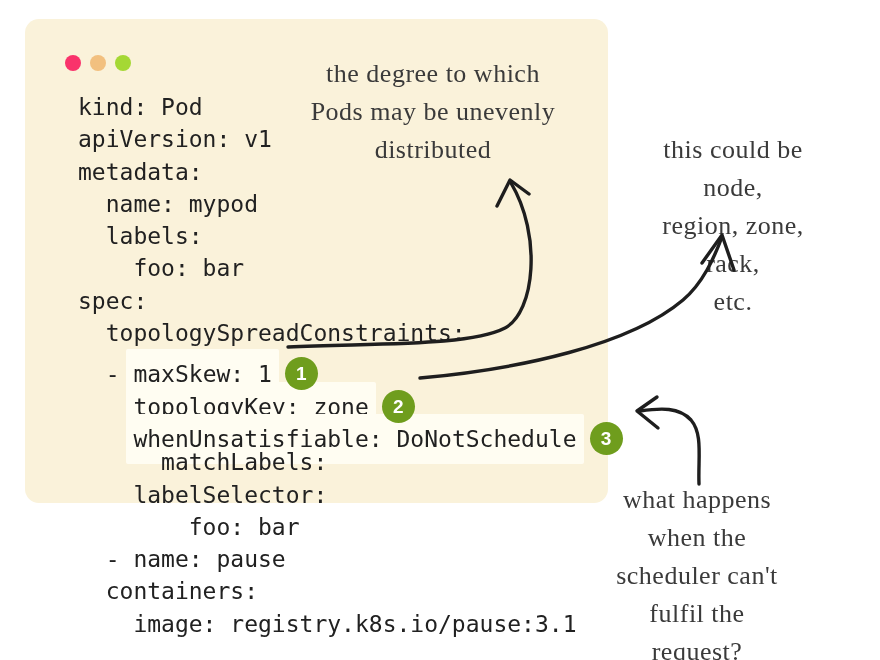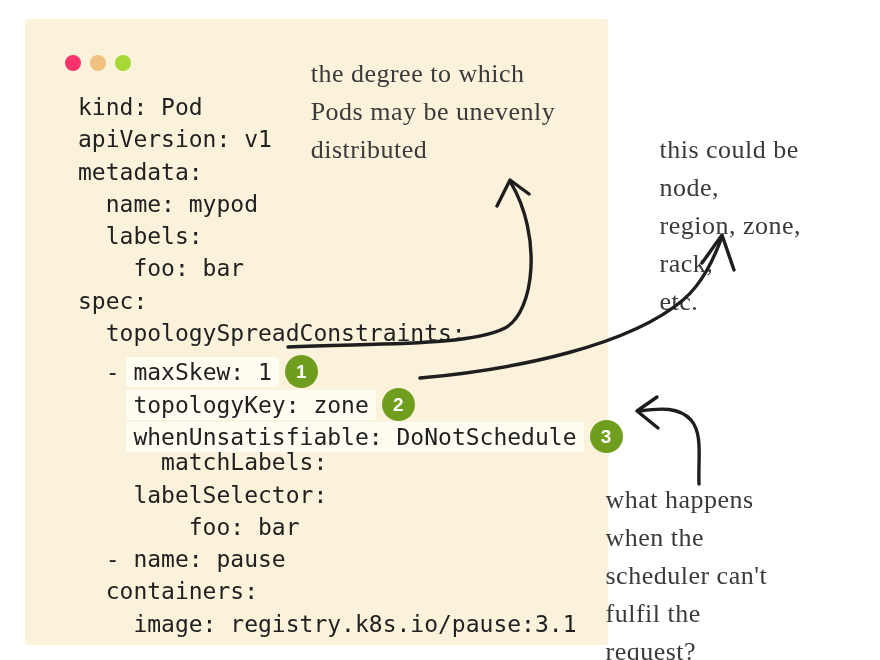--- a/index.html
+++ b/index.html
@@ -1,44 +1,44 @@
 <!DOCTYPE html>
 <html><head>
 <meta charset="utf-8">
 <style>
   html,body{margin:0;padding:0;background:#ffffff;}
   #stage{
     position:relative;width:880px;height:660px;background:var(--page-bg,#fff);
     overflow:hidden;font-family:"DejaVu Sans",sans-serif;
   }
   .card{
-    position:absolute;left:25px;top:19px;width:583px;height:626px;
-    background:var(--card-bg,#faf2da);border-radius:3px;
+    position:absolute;left:25px;top:19px;width:583px;height:484px;
+    background:var(--card-bg,#faf2da);border-radius:14px;
   }
   .dots{position:absolute;left:40px;top:36px;display:flex;gap:9px;}
   .dot{width:16px;height:16px;border-radius:50%;}
   .code{
     position:absolute;left:53px;top:72px;
     font-family:"DejaVu Sans Mono","Liberation Mono",monospace;
     font-size:23px;color:var(--code-color,#212121);
   }
   .code-line{height:32.3px;line-height:32.3px;white-space:pre;}
   .hl{
-    display:inline-block;height:30px;line-height:30px;padding:0 7px;margin:8px -7px;
+    display:inline-block;height:30px;line-height:30px;padding:10px 7px;margin:0 -7px;
     background:var(--hl-bg,#fffdf2);border-radius:2px;
   }
   .badge{
     display:inline-block;width:33px;height:33px;border-radius:50%;
     background:var(--badge-bg,#6f9d1d);color:#fff;text-align:center;
     font:bold 19px/33px "Liberation Sans",sans-serif;
     margin-left:13px;vertical-align:middle;position:relative;top:-2px;
   }
   .note{
     position:absolute;transform:translateX(-50%);
-    white-space:pre-line;
+    text-align:center;white-space:pre-line;
     font-family:cursive;
     font-size:26px;line-height:38px;color:var(--note-color,#3a3a3a);
     letter-spacing:0.5px;
   }
   #note-1{left:433px;top:55px;}
   #note-2{left:733px;top:111px;margin-top:20px;}
   #note-3{left:697px;top:481px;}
   .arrows{position:absolute;left:0;top:0;pointer-events:none;}
   .arrows path,.arrows polyline{
     fill:none;stroke:var(--arrow-color,#1e1e1e);

